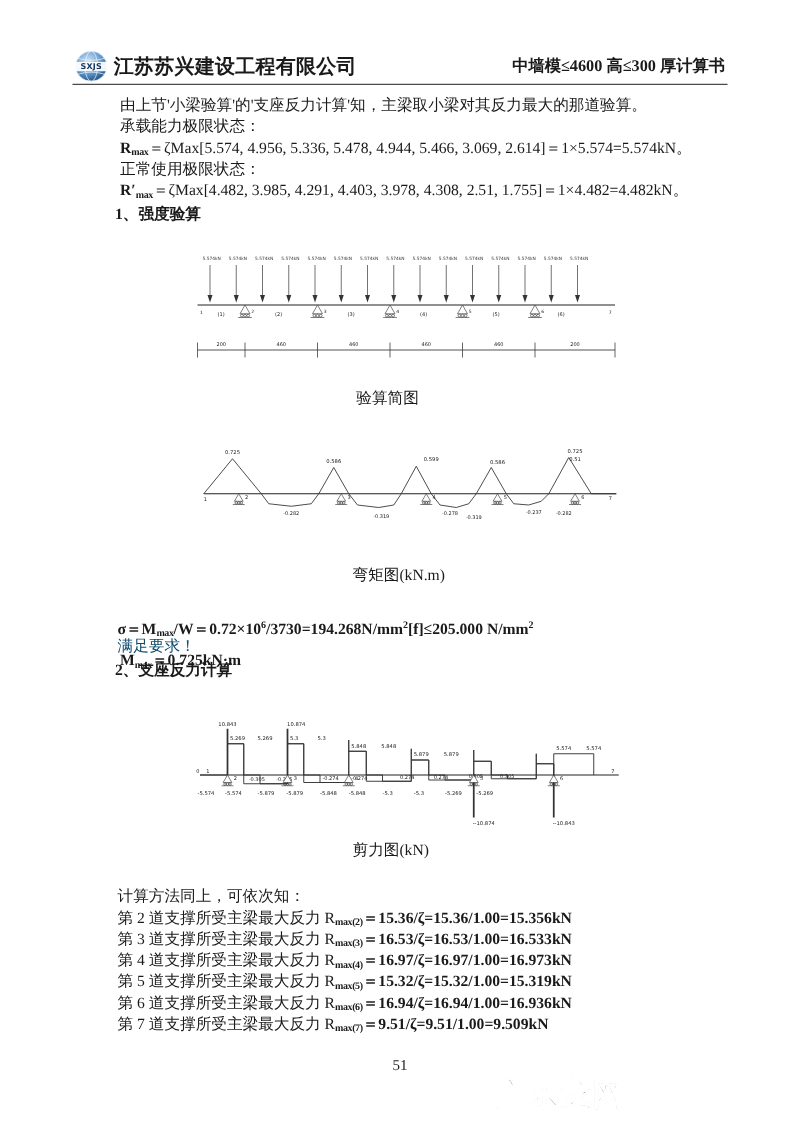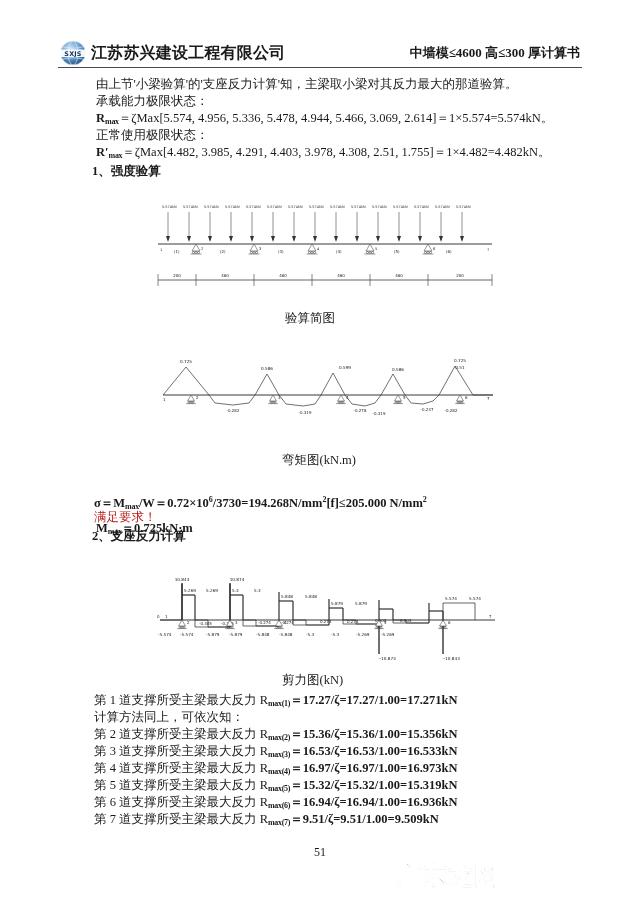--- a/index.html
+++ b/index.html
@@ -62,21 +62,21 @@
   }
 
   
   .txt {
     position: absolute;
     font-size: 12.5px;
     line-height: 17px;
     white-space: nowrap;
   }
   .bold { font-weight: 700; }
-  .green { color: #b91c1c; }
+  .green { color: #0c4a6e; }
   sub {
     font-size: 8px;
     vertical-align: -2px;
     letter-spacing: -0.3px;
   }
   sup {
     font-size: 8px;
     vertical-align: 5px;
   }
 
@@ -526,23 +526,20 @@
         <text x="80" y="54">3</text>
         <text x="129" y="54">4</text>
         <text x="229" y="54">5</text>
         <text x="293" y="54">6</text>
         <text x="334" y="48">7</text>
       </g>
     </svg>
   </div>
   <div class="caption" style="left:282px; top:672px;">剪力图(kN)</div>
 
-  <div class="txt" style="left:94px; top:692px;">
-    <span>第 1 道支撑所受主梁最大反力 R</span><sub class="bold">max(1)</sub><span class="bold">＝17.27/ζ=17.27/1.00=17.271kN</span>
-  </div>
 
   <div class="txt" style="left:94px; top:709px;">计算方法同上，可依次知：</div>
 
   <div class="txt" style="left:94px; top:726px;">
     <span>第 2 道支撑所受主梁最大反力 R</span><sub class="bold">max(2)</sub><span class="bold">＝15.36/ζ=15.36/1.00=15.356kN</span>
   </div>
   <div class="txt" style="left:94px; top:743px;">
     <span>第 3 道支撑所受主梁最大反力 R</span><sub class="bold">max(3)</sub><span class="bold">＝16.53/ζ=16.53/1.00=16.533kN</span>
   </div>
   <div class="txt" style="left:94px; top:760px;">

